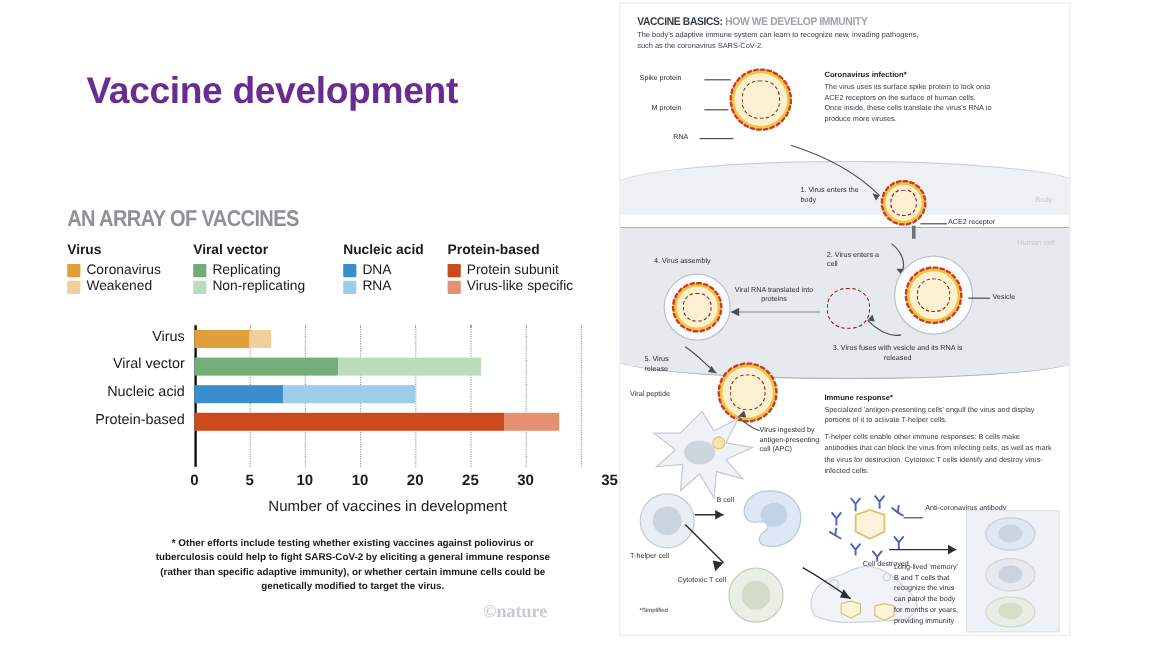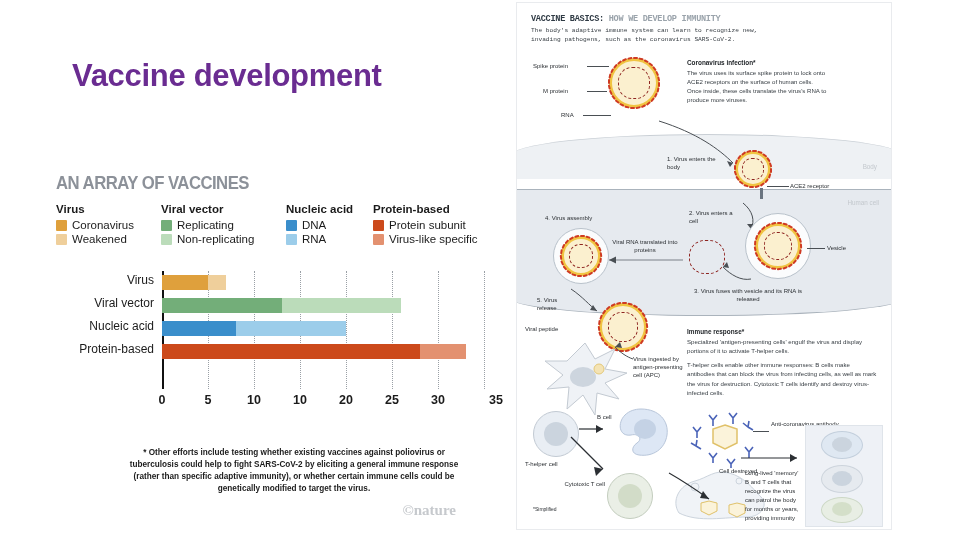--- a/index.html
+++ b/index.html
@@ -71,21 +71,21 @@
     text-align:right;margin-top:7px;padding-right:36px;
     font-family:"Liberation Serif", serif;font-size:15px;font-weight:bold;color:#c6c9cd;
   }
 
   
   #infographic{
     position:absolute;left:516px;top:2px;width:374px;height:526px;
     background:#ffffff;border:1px solid #e9ebee;overflow:hidden;
     font-size:6px;color:#2b2f33;
   }
-  #ig-head{position:absolute;left:14px;top:10px;right:12px;font-family:Liberation Mono, monospace;}
+  #ig-head{position:absolute;left:14px;top:10px;right:12px;}
   #ig-title{font-size:9.3px;font-weight:bold;letter-spacing:-.3px;
     transform:scaleX(.92);transform-origin:left center;white-space:nowrap;}
   #ig-title .t1{color:#2f3a44;}
   #ig-title .t2{color:#9aa3ab;}
   #ig-sub{font-size:6.2px;line-height:1.45;color:#3a4046;margin-top:3px;max-width:235px;}
 
   .ig-h{font-size:6.4px;font-weight:bold;color:#1b1f23;margin-bottom:2px;}
   .ig-p{font-size:6.1px;line-height:1.5;color:#3a4046;}
   .ig-lbl{position:absolute;font-size:6px;color:#2b2f33;line-height:1.35;white-space:nowrap;}
   .ig-lbl.w{white-space:normal;}
@@ -204,22 +204,23 @@
         </div>
       </div>
     <div id="ticks">
         <div class="tick" style="left: 110px;">0</div>
         <div class="tick" style="left: 156px;">5</div>
         <div class="tick" style="left: 202px;">10</div>
         <div class="tick" style="left: 248px;">10</div>
         <div class="tick" style="left: 294px;">20</div>
         <div class="tick" style="left: 340px;">25</div>
         <div class="tick" style="left: 386px;">30</div>
-        <div class="tick" style="left: 444px;">35</div>
-      </div>
+        <div class="tick" style="left: 456px;">35</div>
+      </div>
+    <div id="x-axis-title">Number of vaccines in development</div>
   </div>
 
   <div id="footnote">* Other efforts include testing whether existing vaccines against poliovirus or tuberculosis could help to fight SARS-CoV-2 by eliciting a general immune response (rather than specific adaptive immunity), or whether certain immune cells could be genetically modified to target the virus.</div>
   <div id="nature-mark">©nature</div>
 </div>
 
 <div id="infographic">
 
   <div id="ig-head">
     <div id="ig-title">

